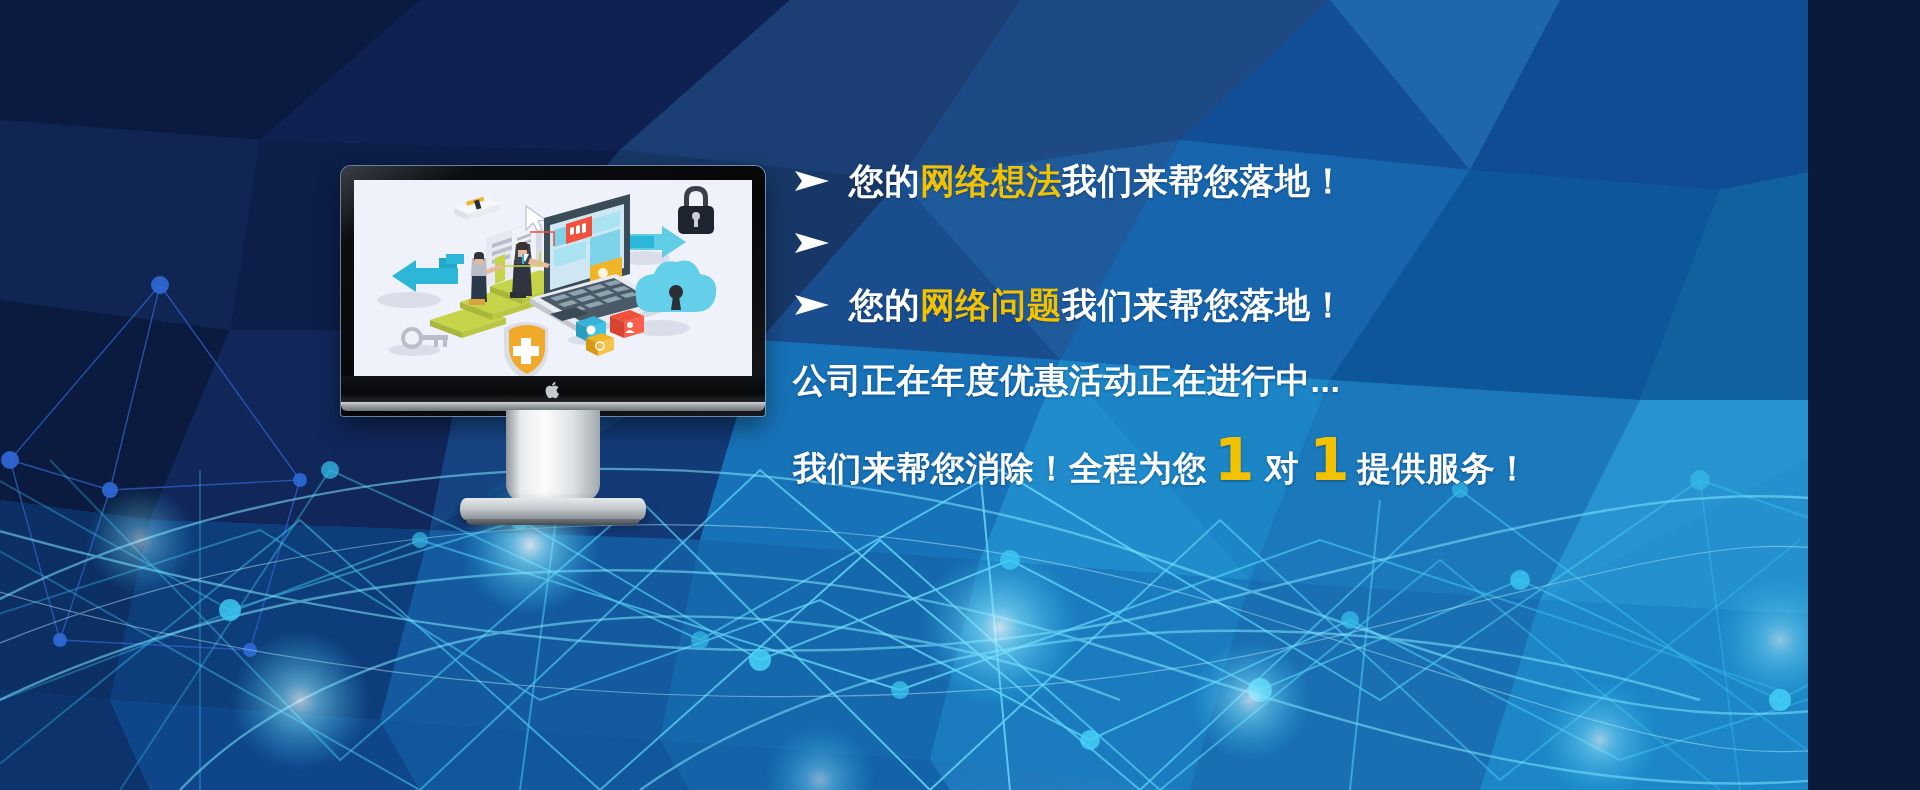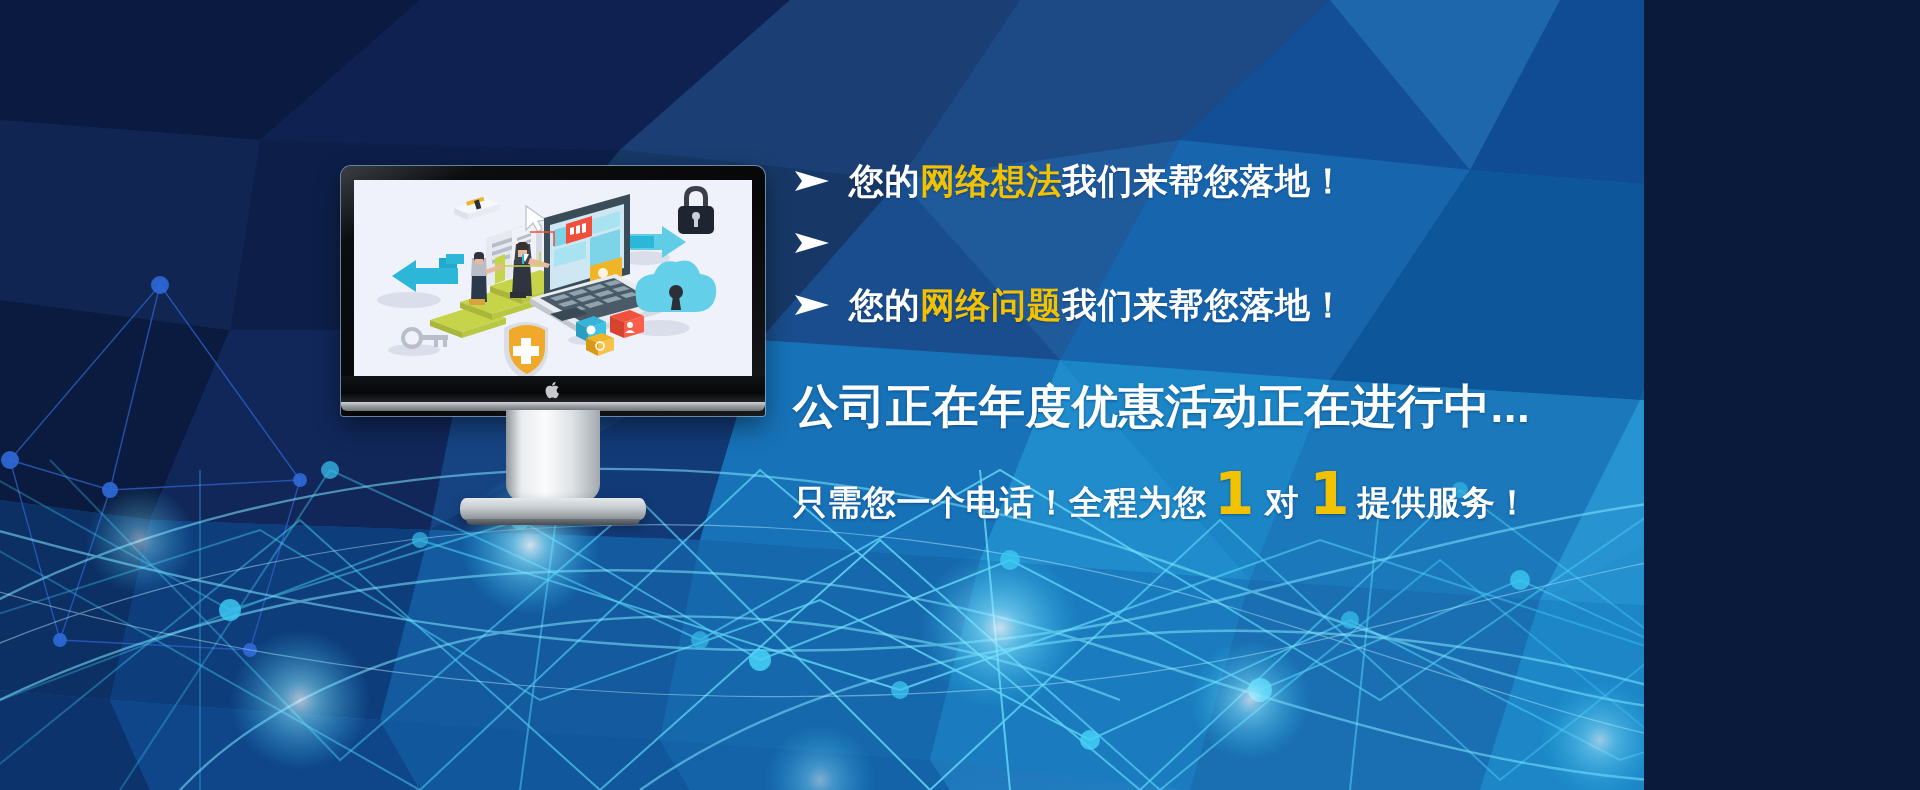--- a/index.html
+++ b/index.html
@@ -1,21 +1,21 @@
 <!DOCTYPE html>
 <html><head>
 <meta charset="utf-8">
 <style>
   html,body{margin:0;padding:0;background:#0a1a3a;}
   *{box-sizing:border-box;}
   body{font-family:"Liberation Sans","DejaVu Sans",sans-serif;}
 
   #banner{
     position:relative;
-    width:1644px;height:790px;
+    width:1808px;height:790px;
     overflow:hidden;
     background:#1059a8;
   }
 
   
   .bg-svg{position:absolute;inset:0;width:1920px;height:790px;display:block;}
   #bg-poly{z-index:1;}
   #bg-net{z-index:2;}
   #bg-glow{z-index:3;pointer-events:none;}
 
@@ -71,22 +71,22 @@
   .bullet-row{
     display:flex;align-items:center;height:62px;
   }
   .bullet-arrow{width:56px;flex:0 0 56px;display:flex;align-items:center;justify-content:flex-start;}
   .bullet-text{
     font-size:35px;font-weight:bold;color:#ffffff;letter-spacing:.5px;
     white-space:nowrap;text-shadow:0 1px 2px rgba(0,20,60,.35);
   }
   .hl{color:#f2c200;}
   .line-promo{
-    margin-top:40px;
-    font-size:46px;font-weight:bold;color:#ffffff;white-space:nowrap;
+    margin-top:22px;
+    font-size:34px;font-weight:bold;color:#ffffff;white-space:nowrap;
     text-shadow:0 1px 3px rgba(0,25,65,.4);letter-spacing:.5px;
   }
   .line-call{
     margin-top:30px;
     font-size:34px;font-weight:bold;color:#ffffff;white-space:nowrap;
     display:flex;align-items:baseline;
     text-shadow:0 1px 3px rgba(0,25,65,.4);letter-spacing:.5px;
   }
   .big-one{
     color:#f2c200;font-size:58px;font-weight:bold;line-height:.9;
@@ -449,20 +449,20 @@
         <svg width="38" height="24" viewBox="0 0 38 24">
           <polygon points="2,2 36,12 2,22 9,12" fill="#ffffff"></polygon>
         </svg>
       </span>
       <span class="bullet-text"><span>您的</span><span class="hl">网络问题</span><span>我们来帮您落地！</span></span>
     </div>
 
     <div class="line-promo">公司正在年度优惠活动正在进行中...</div>
 
     <div class="line-call">
-      <span>只需您一个电话！全程为您</span>
+      <span>我们来帮您消除！全程为您</span>
       <span class="big-one">1</span>
       <span class="mid-word">对</span>
       <span class="big-one">1</span>
       <span>提供服务！</span>
     </div>
   </div>
 </div>
 
 </body></html>

